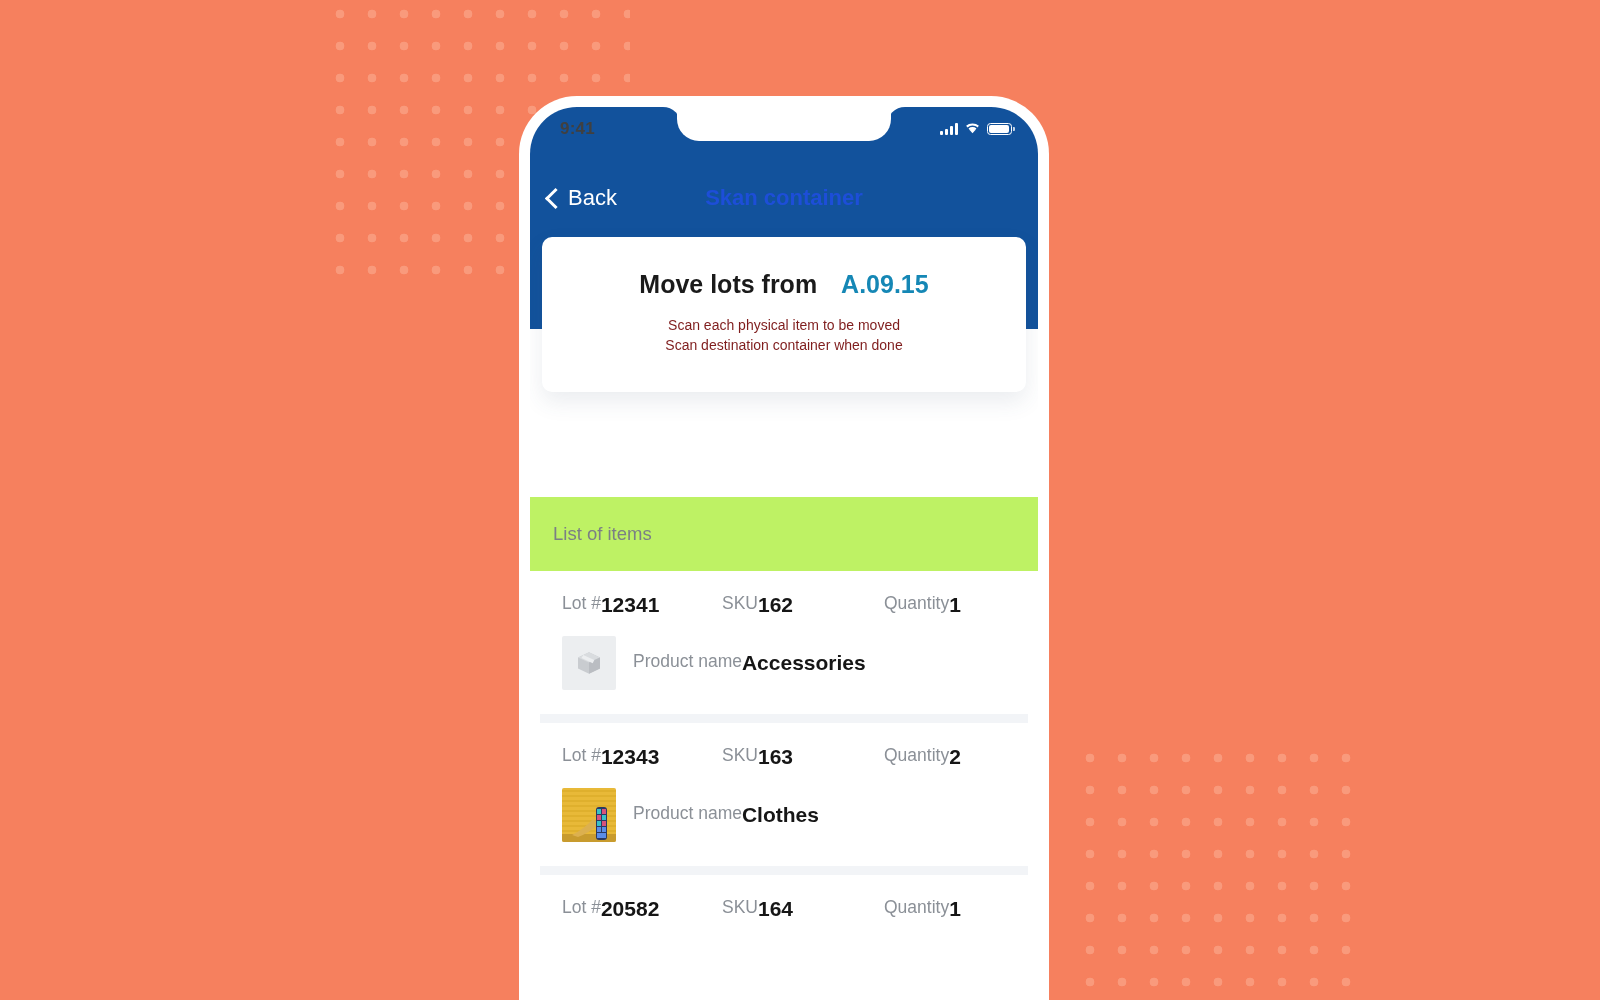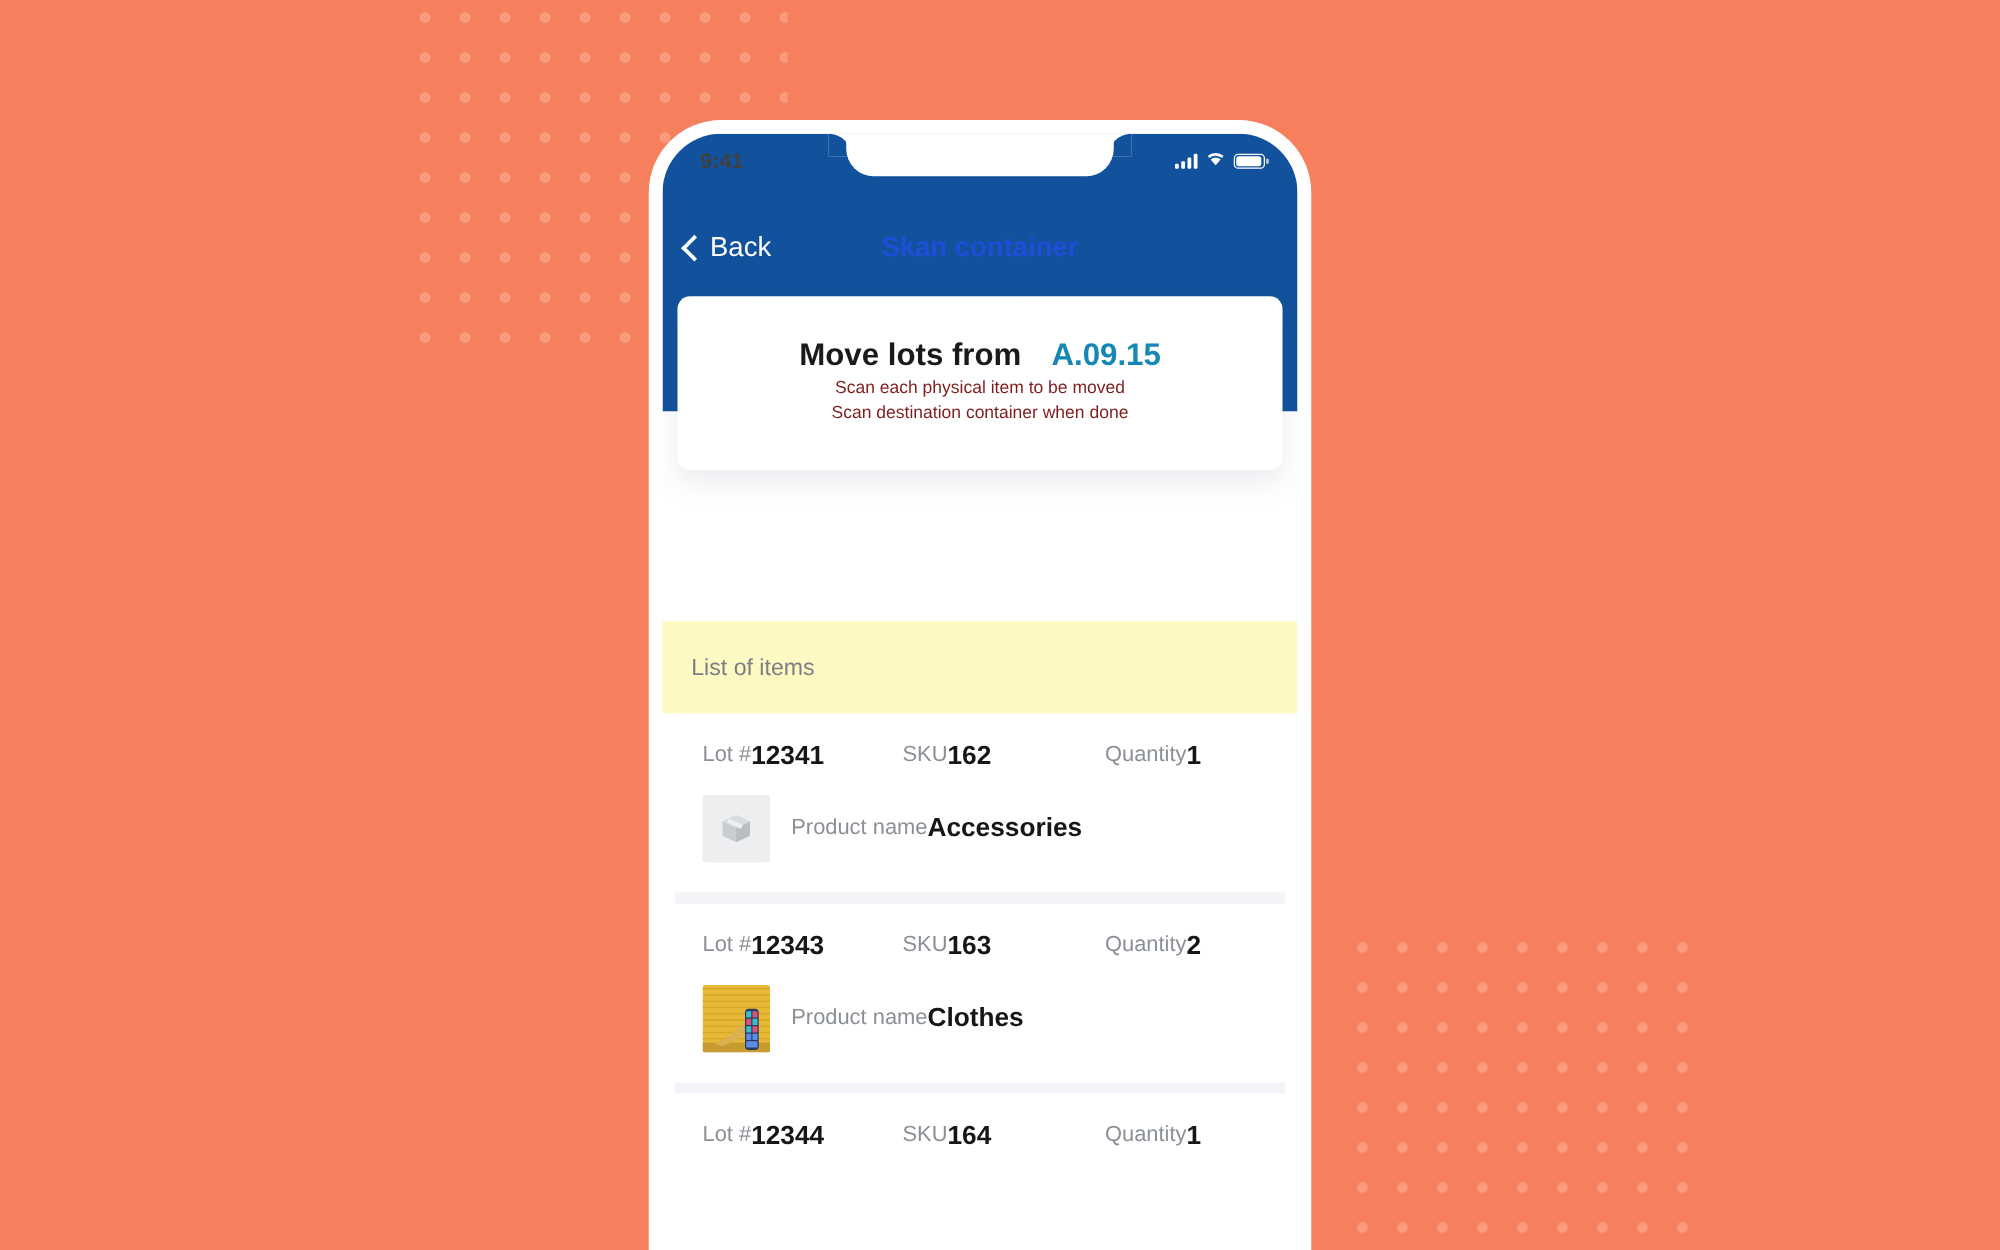--- a/index.html
+++ b/index.html
@@ -193,21 +193,21 @@
     border-radius: 10px;
     padding: 33px 20px 36px 20px;
     text-align: center;
     box-shadow: 0 10px 22px rgba(60,80,110,.10);
   }
   .card-title-row {
     display: flex;
     align-items: baseline;
     justify-content: center;
     gap: 24px;
-    margin-bottom: 1px;
+    margin-bottom: 17px;
   }
   .card-title {
     font-size: 25px;
     font-weight: bold;
     color: #1a1a1a;
   }
   .card-code {
     font-size: 25px;
     font-weight: bold;
     color: #1587b5;
@@ -222,21 +222,21 @@
   .list-area {
     position: absolute;
     left: 0; top: 0;
     width: 100%;
     height: 100%;
     padding-top: 390px;
     z-index: 1;
   }
   .list-header {
     height: 74px;
-    background: #fef9c3;
+    background: #bef264;
     display: flex;
     align-items: center;
     padding: 0 23px;
   }
   .list-header-label {
     font-size: 18.5px;
     color: #7b7f85;
   }
 
   .list-body { background: #ffffff; }
@@ -443,21 +443,21 @@
             </div>
           </div>
         </div>
 
         <div class="row-divider"></div>
 
         <div class="item-row">
           <div class="item-top">
             <div class="field lot">
               <span class="field-label">Lot #</span>
-              <span class="field-value">12344</span>
+              <span class="field-value">20582</span>
             </div>
             <div class="field sku">
               <span class="field-label">SKU</span>
               <span class="field-value">164</span>
             </div>
             <div class="field qty">
               <span class="field-label">Quantity</span>
               <span class="field-value">1</span>
             </div>
           </div>

